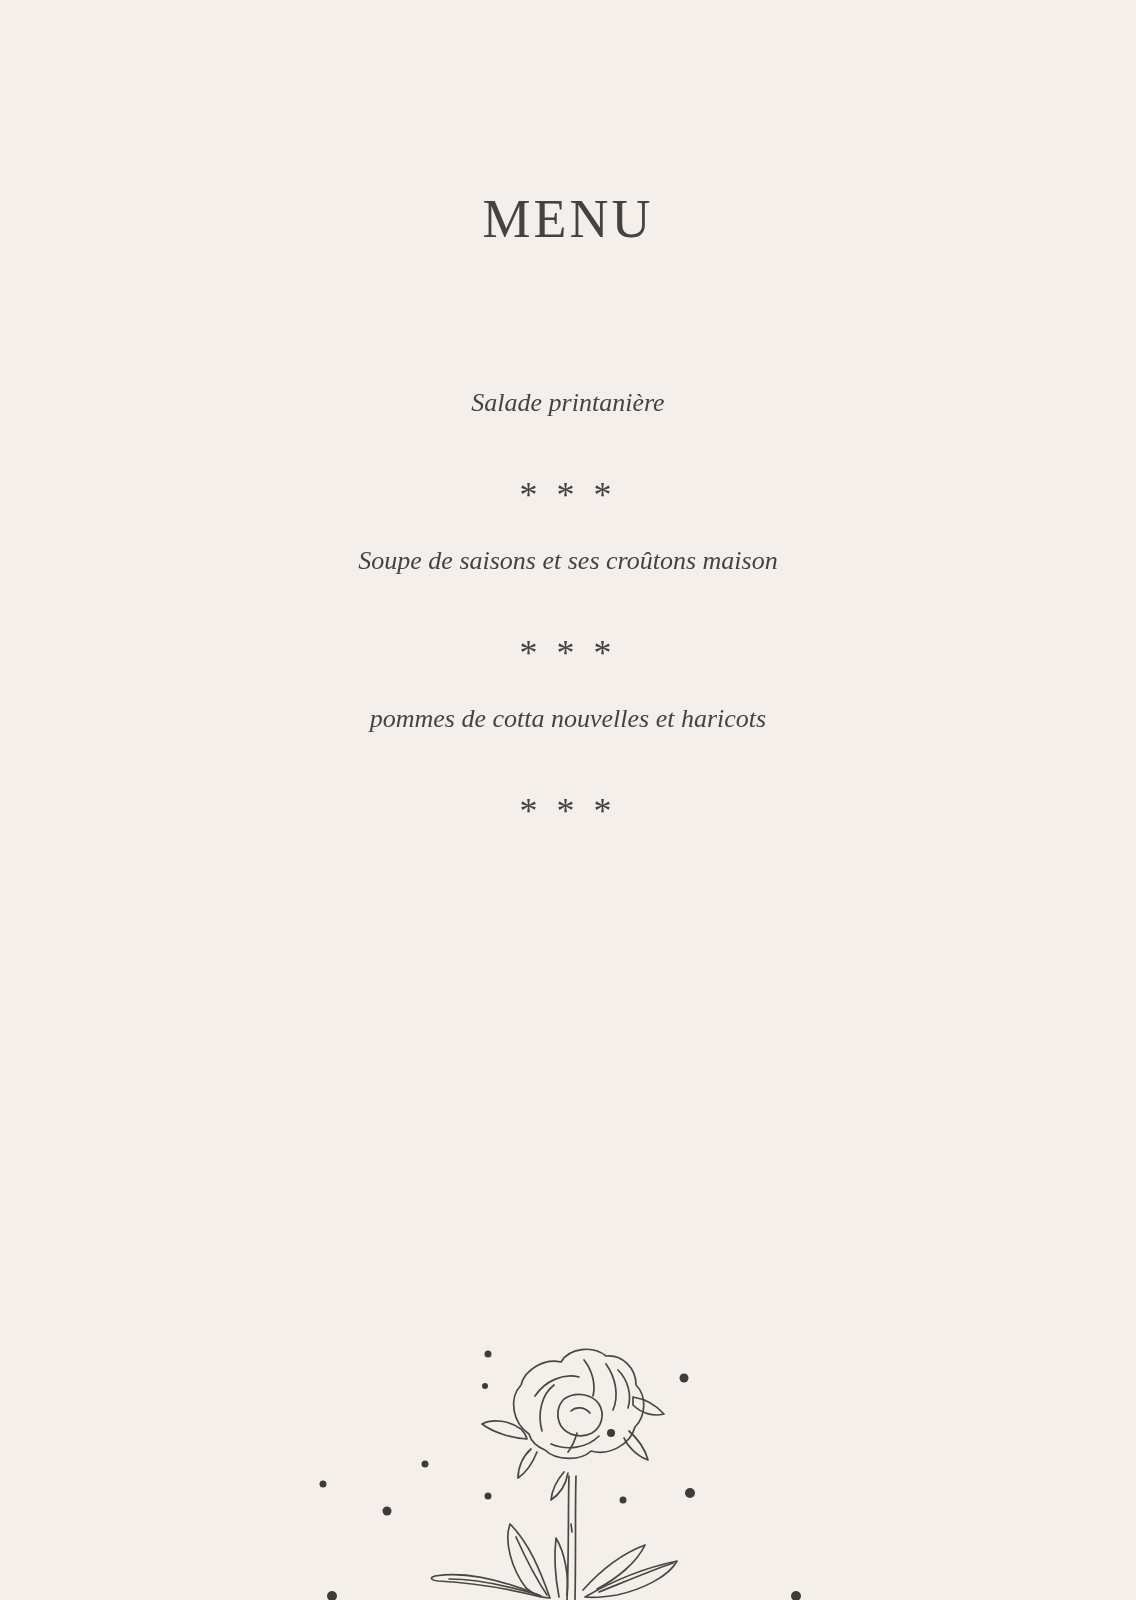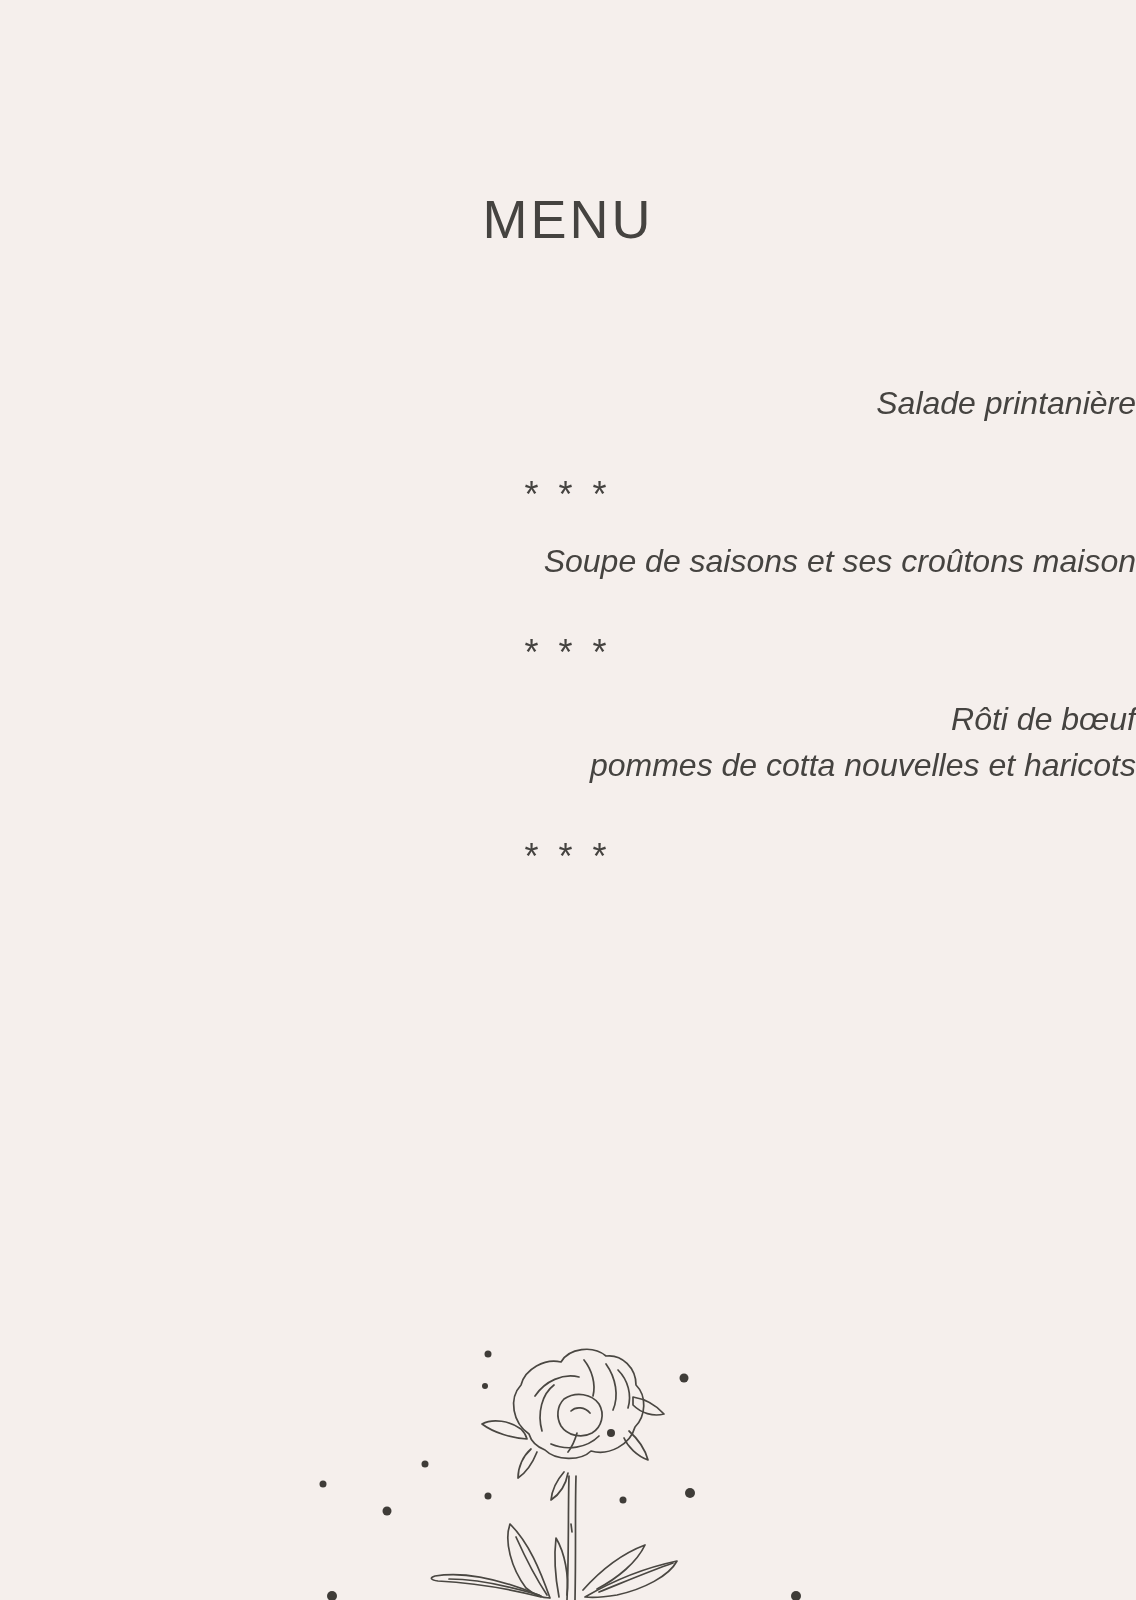--- a/index.html
+++ b/index.html
@@ -10,40 +10,39 @@
   }
   * { margin: 0; padding: 0; box-sizing: border-box; }
   html, body { background: #e9e4e2; }
   .card {
     position: relative;
     width: 1136px;
     height: 1600px;
     margin: 0 auto;
     background: var(--background);
     overflow: hidden;
-    font-family: Liberation Sans, sans-serif;
+    font-family: Liberation Serif, serif;
     color: var(--text);
     text-align: center;
   }
   .menu-title {
     padding-top: 192px;
     font-size: 54px;
     font-weight: 400;
     line-height: 1.0;
     letter-spacing: 3px;
     color: var(--text);
   }
   .course { margin-top: 20px; }
   .course--first { margin-top: 134px; }
   .course-line {
     font-style: italic;
-    font-size: 32px;
+    font-size: 26px;
     line-height: 46px;
     color: var(--text);
-    text-align: right;
   }
   .separator {
     margin-top: 46px;
     font-size: 36px;
     line-height: 46px;
     letter-spacing: 5px;
     color: var(--text);
   }
   .flower-wrap {
     position: absolute;
@@ -70,21 +69,20 @@
 
   <div class="separator">* * *</div>
 
   <div class="course">
     <div class="course-line">Soupe de saisons et ses croûtons maison</div>
   </div>
 
   <div class="separator">* * *</div>
 
   <div class="course">
-    <div class="course-line">Rôti de bœuf</div>
     <div class="course-line">pommes de cotta nouvelles et haricots</div>
   </div>
 
   <div class="separator">* * *</div>
 
 
   <div class="flower-wrap">
     <svg viewBox="0 0 560 300" xmlns="http://www.w3.org/2000/svg">
       <g class="flower-line">
 

